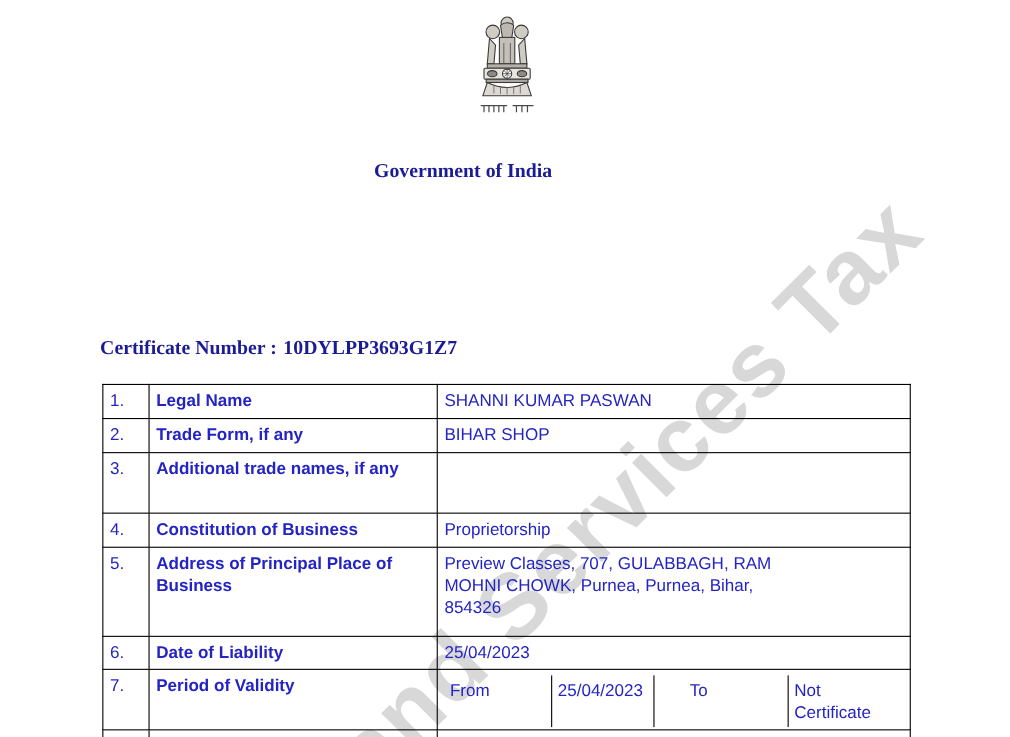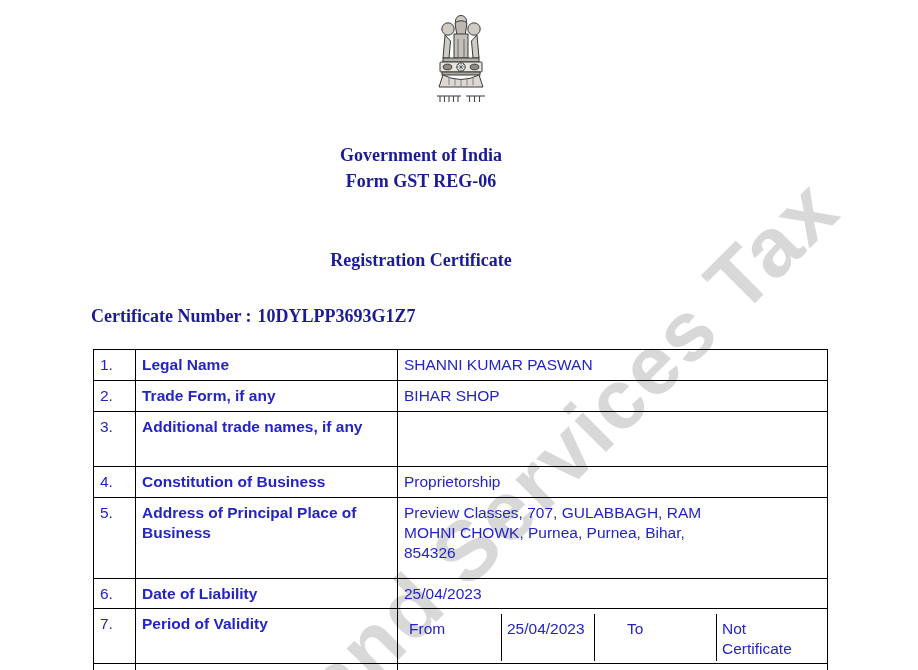--- a/index.html
+++ b/index.html
@@ -97,22 +97,20 @@
 
     <g stroke="#4a4a4a" stroke-width="1.1" fill="none">
       <path d="M5 83 h24"></path>
       <path d="M8 83 v6 M12.5 83 v6 M17 83 v6 M21.5 83 v6 M26 83 v6"></path>
       <path d="M34 83 h19"></path>
       <path d="M37.5 83 v6 M42.5 83 v6 M47.5 83 v6"></path>
     </g>
   </svg>
 
   <div class="ctr t-gov">Government of India</div>
-  <div class="ctr t-form">Form GST REG-06</div>
-  <div class="ctr t-cert">Registration Certificate</div>
 
   <div class="reg-line">
     <span>Certificate Number :</span><span class="num">10DYLPP3693G1Z7</span>
   </div>
 
   <table class="cert">
     <colgroup>
         <col class="c1">
         <col class="c2">
         <col class="c3">

